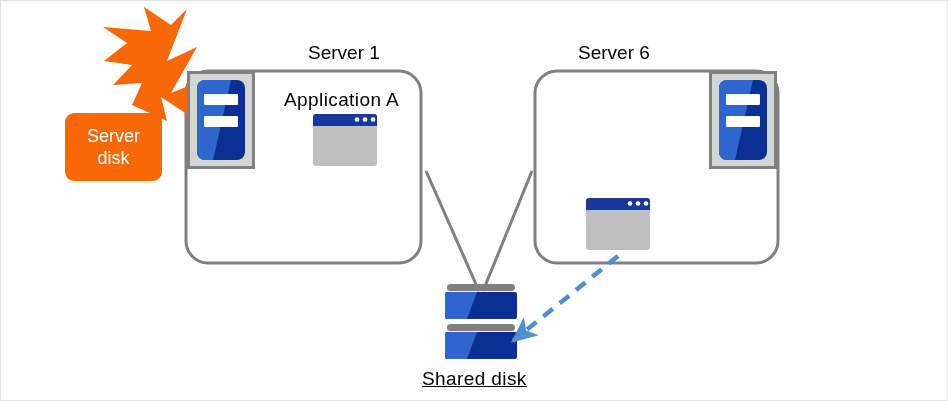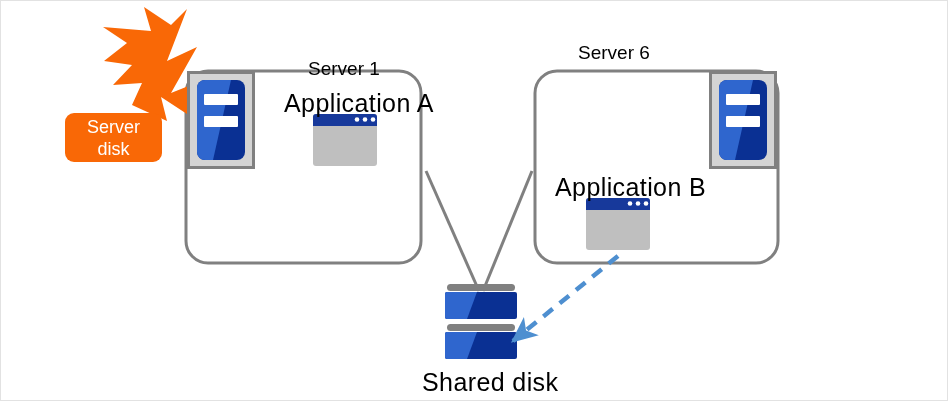--- a/index.html
+++ b/index.html
@@ -29,26 +29,27 @@
   .lbl {
     position: absolute;
     color: #000000;
     white-space: nowrap;
     font-family: "Liberation Sans", sans-serif;
   }
   .server-title {
     font-size: 19px;
   }
   .app-title {
-    font-size: 25px;
+    font-size: 19px;
     letter-spacing: 0.4px;
   }
   .disk-title {
-    font-size: 25px;
+    font-size: 19px;
     letter-spacing: 0.4px;
+    text-decoration: underline;
   }
   .down-badge {
     position: absolute;
     display: flex;
     flex-direction: column;
     align-items: center;
     justify-content: center;
     background: #f96806;
     border-radius: 9px;
     color: #ffffff;
@@ -127,28 +128,27 @@
              L 170 24
              Z" fill="#f96806" transform="translate(0,0)"></path>
 
     <use href="#sym-server-rack" x="186" y="70" width="68" height="98"></use>
     <use href="#sym-server-rack" x="708" y="70" width="68" height="98"></use>
 
     <use href="#sym-app-window" x="312" y="113" width="64" height="52"></use>
     <use href="#sym-app-window" x="585" y="197" width="64" height="52"></use>
   </svg>
 
-  <div class="lbl server-title" style="left:307px; top:41px;margin-top:16px;">Server 1</div>
+  <div class="lbl server-title" style="left:307px; top:41px;">Server 1</div>
 
   <div class="lbl server-title" style="left:577px; top:41px;">Server 6</div>
 
   <div class="lbl app-title" style="left:283px; top:88px;">Application  A</div>
 
-  <div class="lbl app-title" style="left:554px; top:172px;">Application  B</div>
 
   <div class="lbl disk-title" style="left:421px; top:367px;">Shared disk</div>
 
-  <div class="down-badge" style="left:64px; top:112px; width:97px; height:49px;">
+  <div class="down-badge" style="left:64px; top:112px; width:97px; height:68px;">
     <span>Server</span>
     <span>disk</span>
   </div>
 
 </div>
 
 </body></html>

